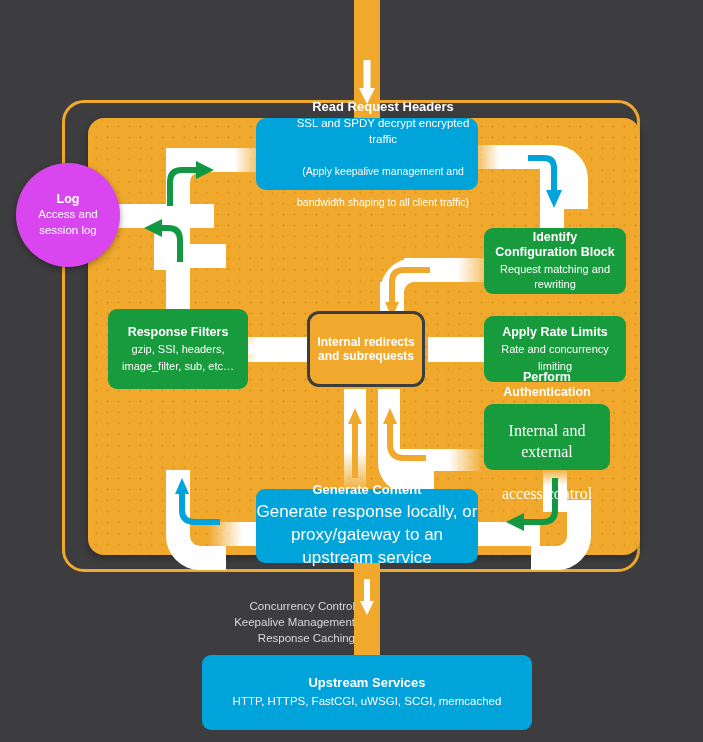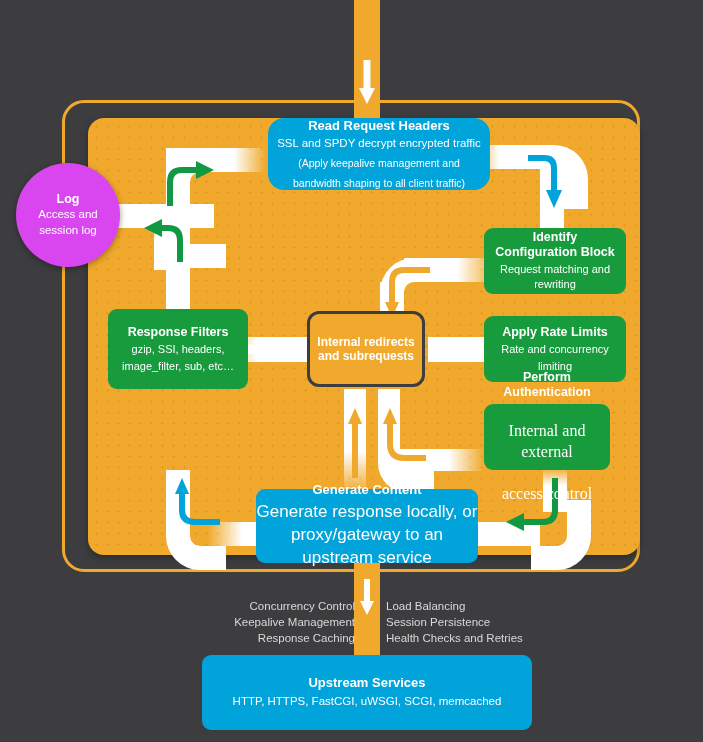--- a/index.html
+++ b/index.html
@@ -85,24 +85,24 @@
   #log-circle .sub{font-size:11.5px;}
 
   
   #internal-redirects{
     left:307px;top:311px;width:118px;height:76px;
     border-radius:12px;background:#f0a92c;
     border:3px solid #3d3d3f;z-index:55;
   }
   #internal-redirects .ttl{font-size:12px;}
 
-  #read-request-headers{left:268px;top:118px;width:222px;height:72px;border-radius:16px;}
+  #read-request-headers{left:256px;top:118px;width:222px;height:72px;border-radius:10px;padding-left:32px;}
   #read-request-headers .ttl{font-size:13px;margin-bottom:2px;}
   #read-request-headers .sub{font-size:11.5px;}
-  #read-request-headers .note{font-size:10.5px;margin-top:5px;}
+  #read-request-headers .note{font-size:10.5px;margin-top:17px;}
 
   #identify-configuration-block{left:484px;top:228px;width:142px;height:66px;border-radius:9px;}
   #identify-configuration-block .ttl{font-size:12.5px;}
   #identify-configuration-block .sub{font-size:11px;margin-top:2px;}
 
   #apply-rate-limits{left:484px;top:316px;width:142px;height:66px;border-radius:9px;}
   #apply-rate-limits .ttl{font-size:12.5px;}
   #apply-rate-limits .sub{font-size:11px;margin-top:2px;}
 
   #perform-authentication{left:484px;top:404px;width:126px;height:66px;border-radius:9px;}
@@ -266,24 +266,19 @@
     <span class="ttl">Generate Content</span>
     <span class="sub">Generate response locally, or</span>
     <span class="sub">proxy/gateway to an upstream service</span>
   </div>
 
   <div class="caption" id="caption-left">
     <div>Concurrency Control</div>
     <div>Keepalive Management</div>
     <div>Response Caching</div>
   </div>
-  <div class="caption" id="caption-right">
-    <div>Load Balancing</div>
-    <div>Session Persistence</div>
-    <div>Health Checks and Retries</div>
-  </div>
 
   <div class="box blue" id="upstream-services">
     <span class="ttl">Upstream Services</span>
     <span class="sub">HTTP, HTTPS, FastCGI, uWSGI, SCGI, memcached</span>
   </div>
 
 </div>
 
 </body></html>

